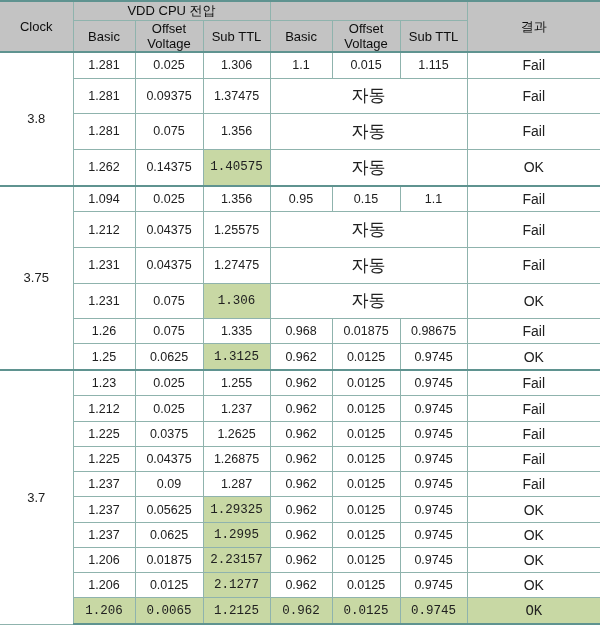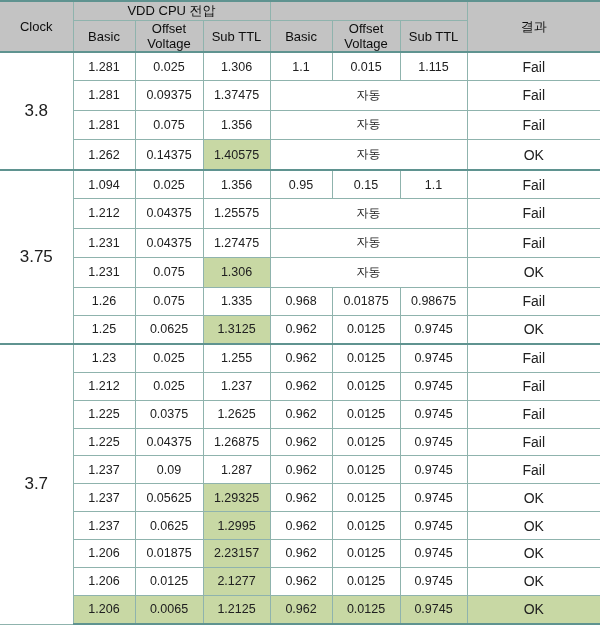--- a/index.html
+++ b/index.html
@@ -38,27 +38,27 @@
     border-right:none !important;
     border-top:none !important;
   }
   .hd-clock{border-left:none !important;}
   .hd-res{border-right:none !important;}
   .hd-top{border-top:2px solid #5f9390 !important;}
   .noR{border-right:none !important;}
   
   .clock-cell{
     border-left:none !important;
-    font-size:17px;
+    font-size:13px;
   }
   
   .grp-top > td, .grp-top > th{border-top:2px solid #5f9390 !important;}
   .grp-bot > td{border-bottom:2px solid #5f9390 !important;}
-  .green{background:#c8d8a4 !important;}
-  .auto-cell{font-size:12px;}
+  .green{background:#c8d8a4 !important;font-family:Liberation Mono, monospace;}
+  .auto-cell{font-size:17px;}
   .res{font-size:14px;}
   .nums{font-size:12.5px;}
 </style>
 </head>
 <body>
 
 <table id="vtable">
   <colgroup>
     <col style="width:73px">
       <col style="width:62px">

